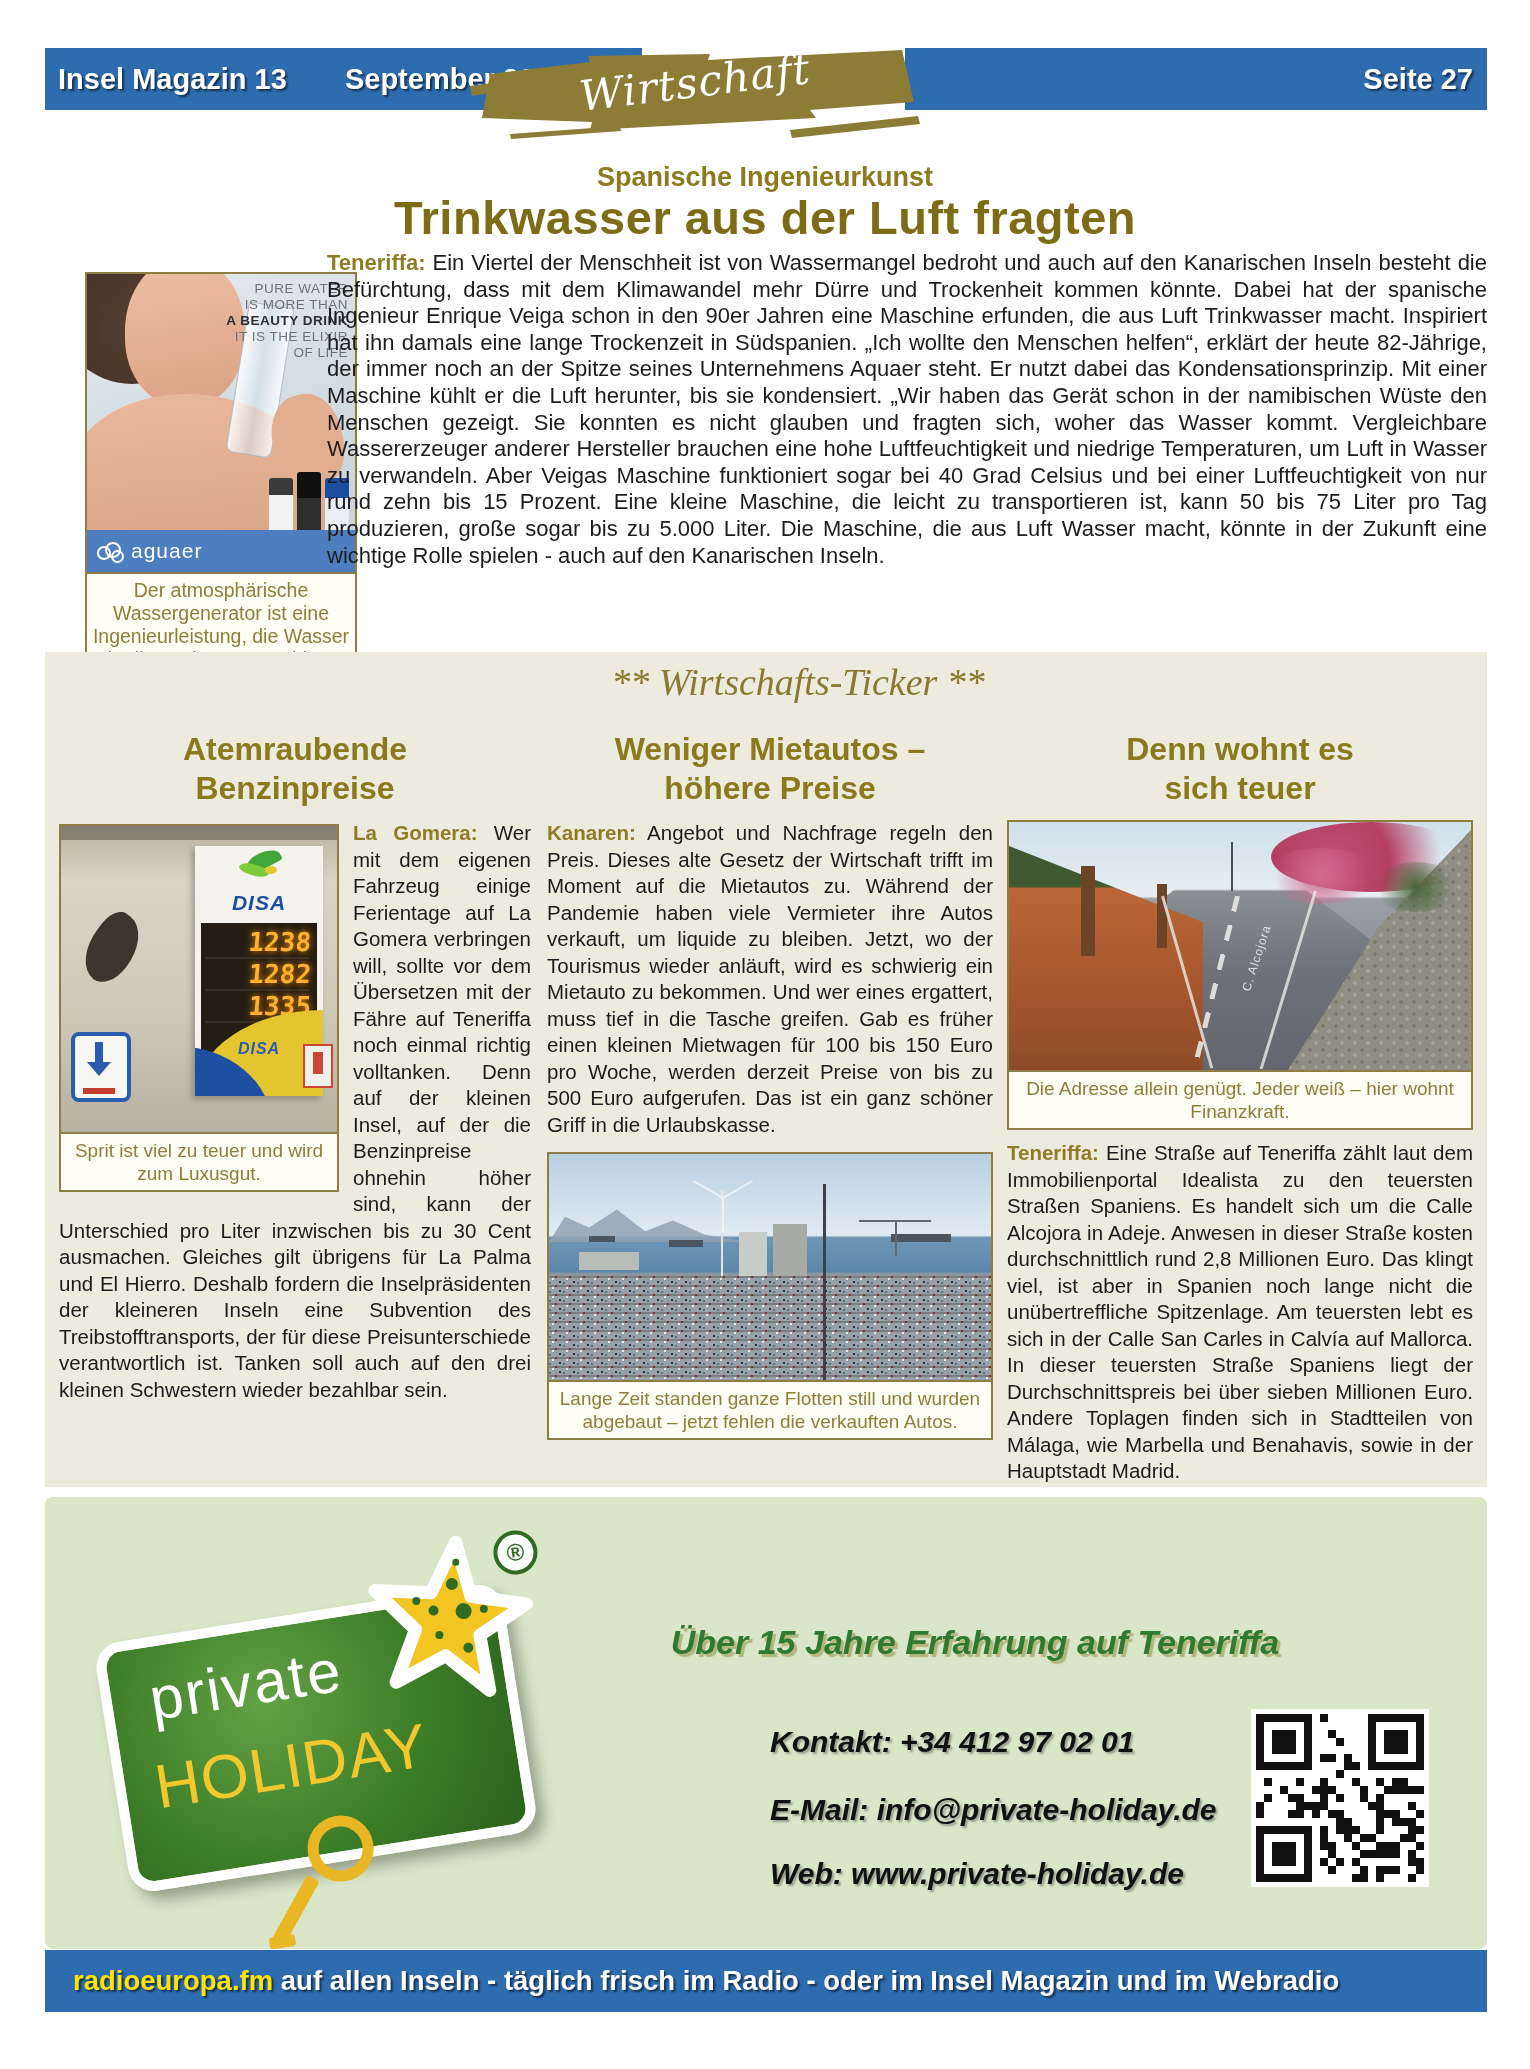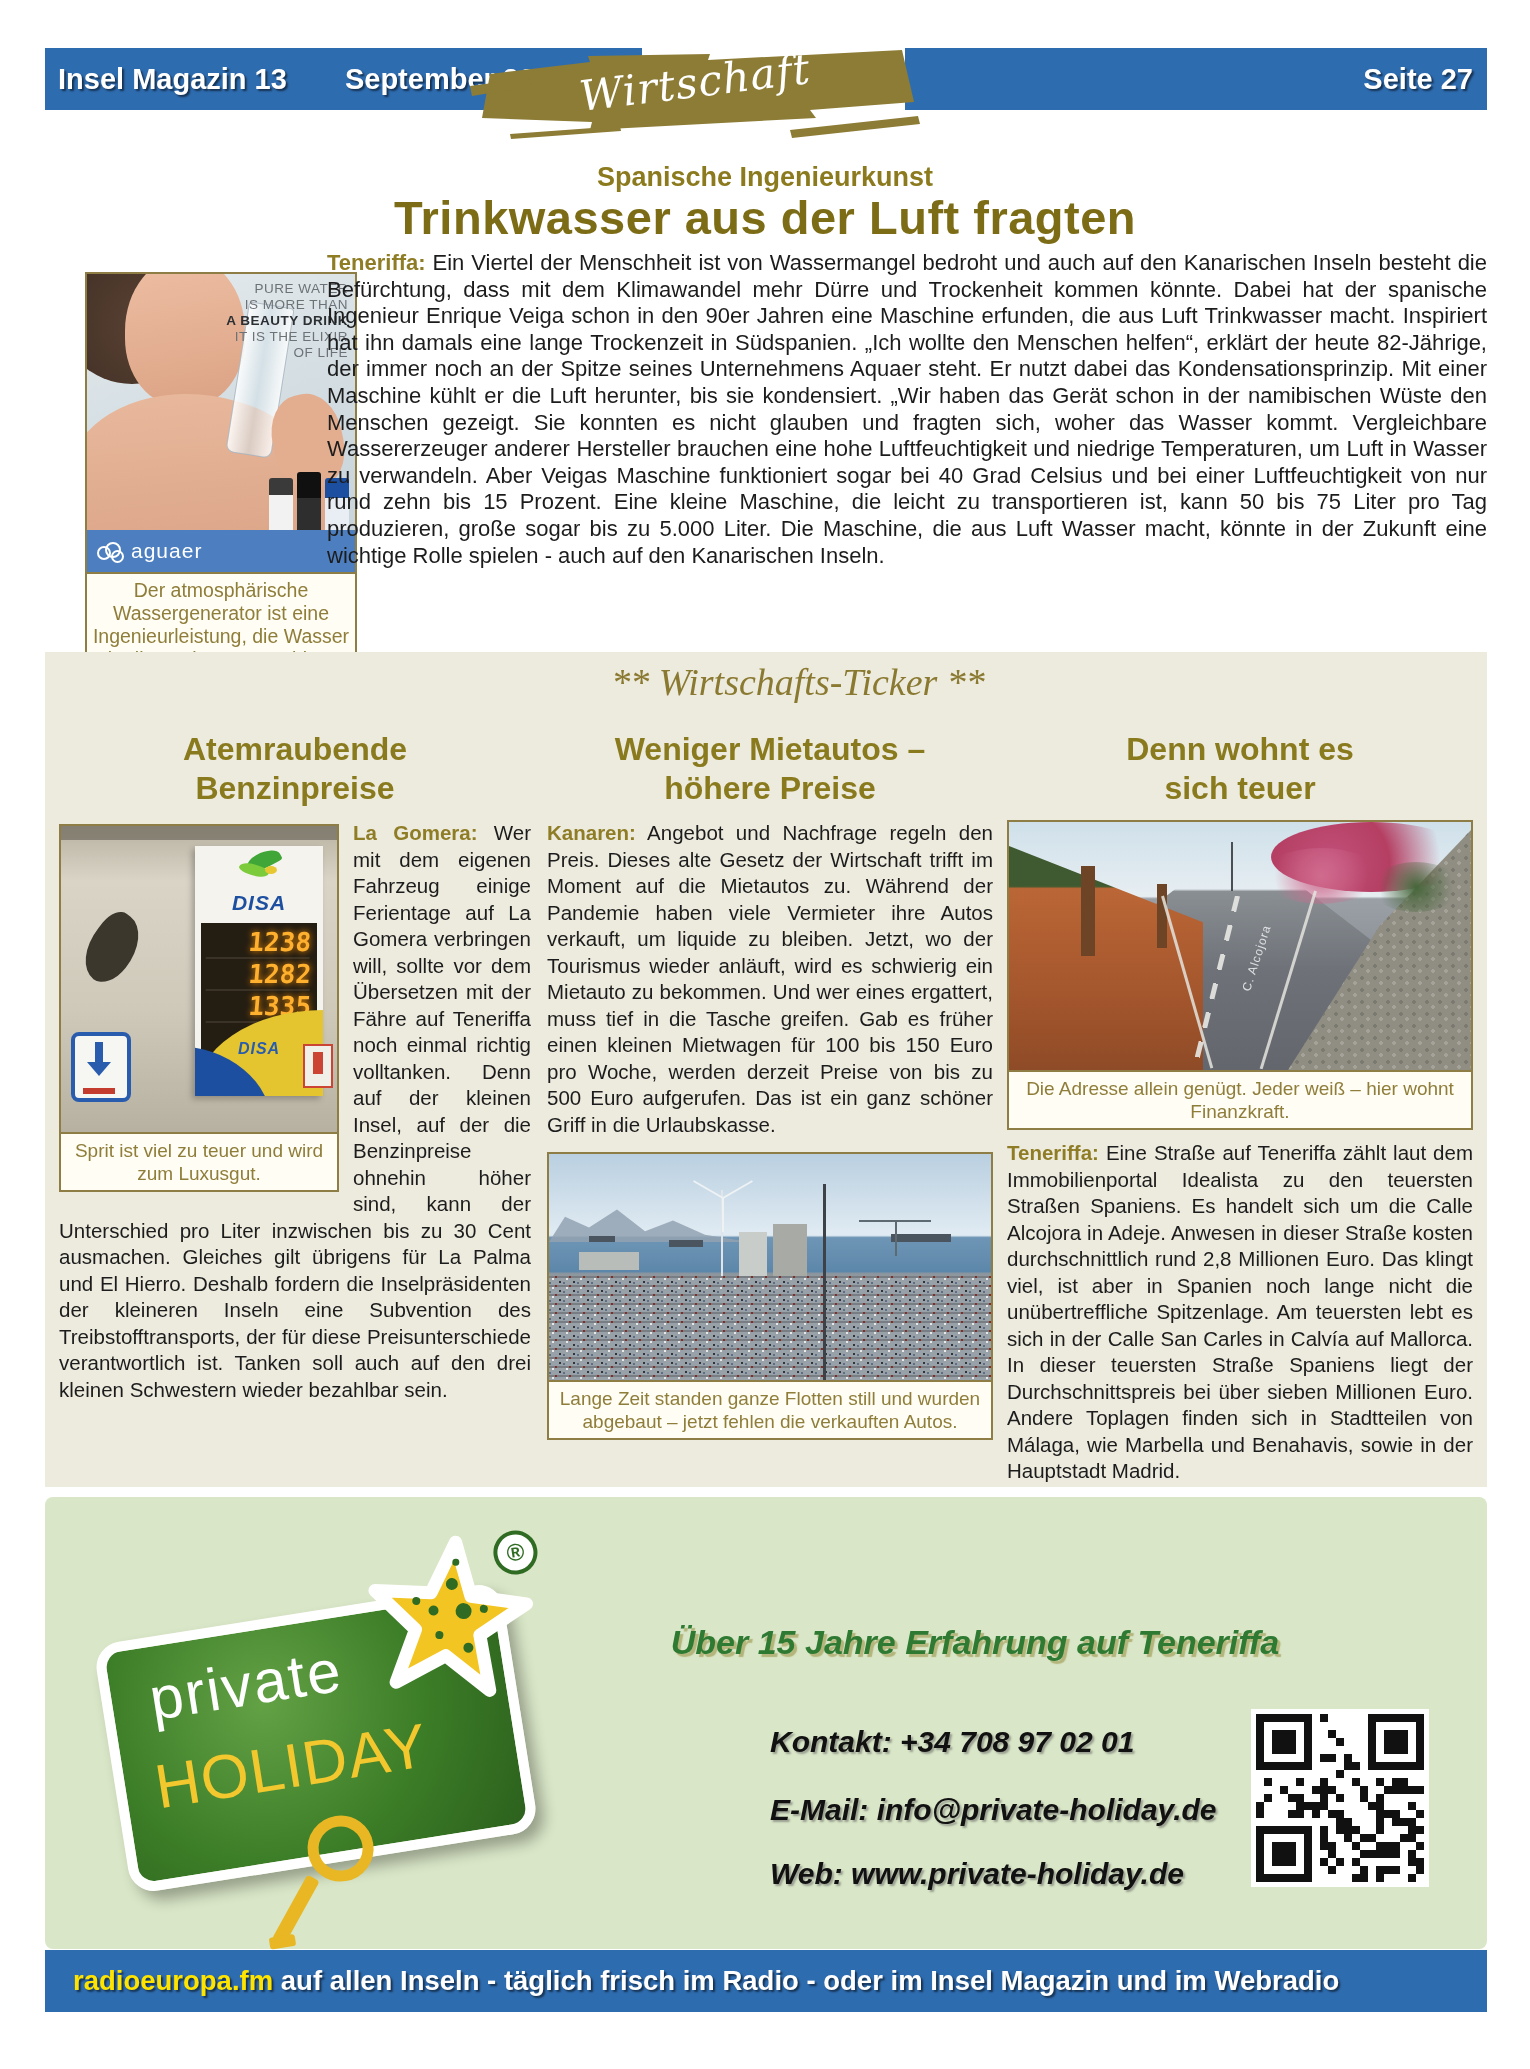--- a/index.html
+++ b/index.html
@@ -395,21 +395,21 @@
           <circle cx="-34" cy="-18" r="4" fill="#2f6b22"></circle>
             <circle cx="2" cy="-60" r="3.5" fill="#2f6b22"></circle>
         </svg>
         <div class="ph-reg">®</div>
         <div class="ph-key-ring"></div>
         <div class="ph-key-stem"></div>
         <div class="ph-key-tooth"></div>
       </div>
     </div>
     <div class="ad-subline">Über 15 Jahre Erfahrung auf Teneriffa</div>
-    <div class="ad-line ad-contact">Kontakt: +34 708 97 02 01</div>
+    <div class="ad-line ad-contact">Kontakt: +34 412 97 02 01</div>
     <div class="ad-line ad-web">Web: www.private-holiday.de</div>
     <div class="ad-line ad-email">E-Mail: info@private-holiday.de</div>
     <div class="qr">
       <svg width="168" height="168" viewBox="0 0 168 168">
         <rect x="0" y="0" width="168" height="168" fill="#fff"></rect>
         <g fill="#111">
           <rect x="0" y="0" width="56" height="56"></rect>
             <rect x="112" y="0" width="56" height="56"></rect>
             <rect x="0" y="112" width="56" height="56"></rect>
         </g>

